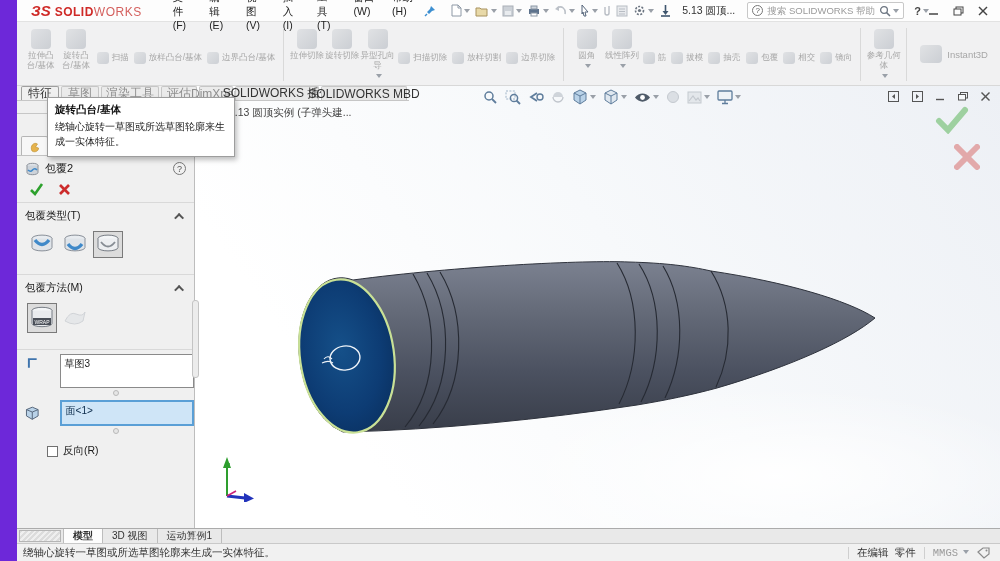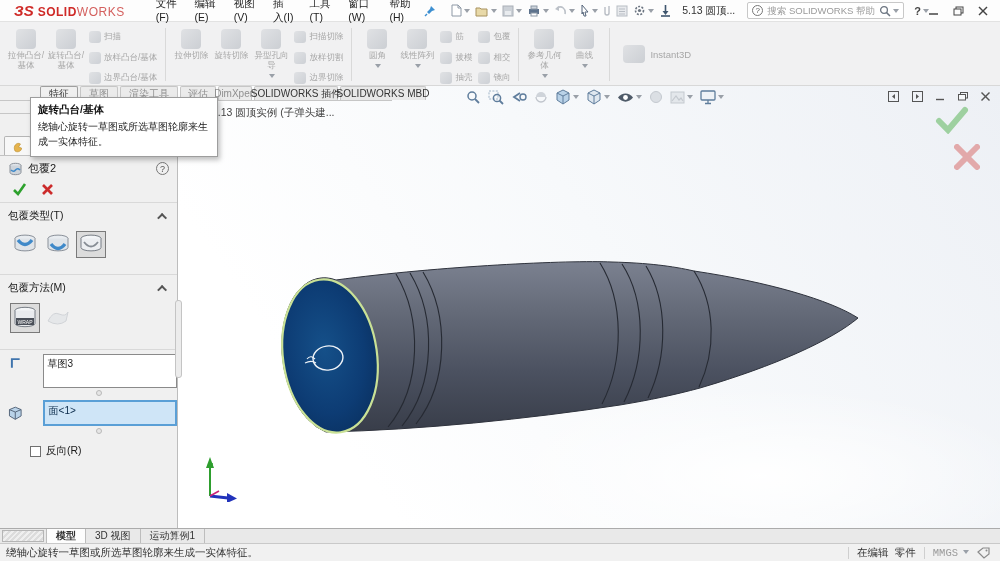--- a/index.html
+++ b/index.html
@@ -1,18 +1,18 @@
 <!DOCTYPE html>
 <html><head>
 <meta charset="utf-8">
 <style>
   * { margin:0; padding:0; box-sizing:border-box; }
   html,body { width:1000px; height:561px; overflow:hidden; }
   body { font-family:"Liberation Sans","DejaVu Sans",sans-serif; background:#f0f0f0; }
-  .app { position:relative; width:1000px; height:561px; background:#000000; overflow:hidden; }
+  .app { position:relative; width:1000px; height:561px; background:#6d28d9; overflow:hidden;padding-left:17px; }
 
   
   .titlebar { height:22px; background:#fdfdfd; border-bottom:1px solid #e2e2e2; display:flex; align-items:center; }
   .logo { display:flex; align-items:baseline; padding:0 10px 0 14px; color:#cf2a27; white-space:nowrap; }
   .logo-mark { font-style:italic; font-weight:bold; font-size:15px; margin-right:4px; }
   .logo-bold { font-weight:bold; font-size:12px; letter-spacing:.5px; }
   .logo-light { font-weight:normal; font-size:12px; color:#d4605e; letter-spacing:.5px; }
   .menus { display:flex; gap:2px; margin-left:14px; }
   .menu-item { font-size:10.5px; color:#222; padding:3px 7px; cursor:default; }
   .pin { margin-left:4px; }
@@ -24,37 +24,37 @@
   .qcircle { display:inline-flex; align-items:center; justify-content:center; width:11px; height:11px; border:1px solid #777; border-radius:50%; font-size:8px; color:#555; flex:0 0 auto; }
   .searchbox input { border:none; outline:none; width:108px; font-size:9.5px; margin:0 4px; color:#333; font-family:inherit; }
   .searchbox input::placeholder { color:#9a9a9a; }
   .helpbtn { display:flex; align-items:center; margin-left:10px; font-size:11px; color:#444; font-weight:bold; }
   .winctl { display:flex; align-items:center; gap:14px; margin-left:auto; padding-right:12px; }
 
   
   .ribbon { height:64px; background:#f1f1f2; border-bottom:1px solid #d8d8d8; display:flex; align-items:stretch; padding:3px 4px 1px 6px; }
   .rdiv { width:1px; background:#d9d9d9; margin:3px 5px; }
   .rbig { width:40px; display:flex; flex-direction:column; align-items:center; padding-top:4px; font-size:8.5px; line-height:1.15; color:#a7a7a7; text-align:center; }
-  .rcol { display:flex; flex-direction:column; justify-content:space-between; gap:5px; padding:6px 3px 0 3px; }
+  .rcol { display:flex; flex-direction:row; justify-content:flex-end; gap:5px; padding:6px 3px 0 3px; }
   .rsmall { display:flex; align-items:center; gap:3px; font-size:8.5px; color:#a7a7a7; white-space:nowrap; }
   .rwide { display:flex; align-items:center; gap:5px; font-size:9.5px; color:#a7a7a7; padding:0 8px; }
   .iph { width:20px; height:20px; border-radius:4px; background:linear-gradient(135deg,#dcdee1,#c2c6cc); opacity:.8; margin-bottom:2px; }
   .iphs { width:12px; height:12px; border-radius:3px; background:linear-gradient(135deg,#dcdee1,#c4c8ce); opacity:.8; flex:0 0 auto; }
 
   
   .workspace { position:relative; height:475px; background:#f0f0f0; }
   .viewport { position:absolute; left:178px; right:0; top:0; bottom:33px; overflow:hidden;
               background:linear-gradient(235deg,#edf0f5 0%,#f7f9fb 45%,#ffffff 80%); }
   .glow { position:absolute; left:300px; top:300px; width:560px; height:180px;
           background:radial-gradient(ellipse at 50% 50%, rgba(255,255,255,.95) 0%, rgba(255,255,255,0) 70%); }
 
   
   .cmtab { position:absolute; top:0; height:14px; display:flex; align-items:center; justify-content:center;
-           font-size:10px; color:#333; background:#f0f0f0; border:1px solid #c6c6c6; border-bottom:none;
-           border-radius:2px 2px 0 0; padding:0 8px; white-space:nowrap;margin-left:36px; }
+           font-size:12px; color:#333; background:#f0f0f0; border:1px solid #c6c6c6; border-bottom:none;
+           border-radius:2px 2px 0 0; padding:0 8px; white-space:nowrap; }
   .cmtab.dim { color:#8f8f8f; background:#ebebeb;justify-content:center; }
   .tabline { position:absolute; left:0; top:14px; width:392px; height:1px; background:#c6c6c6; }
 
   .ghost-title { position:absolute; left:212px; top:20px; font-size:10.5px; color:#444; z-index:5; white-space:nowrap; }
 
   .tooltip { position:absolute; left:30px; top:11px; width:188px; z-index:60; background:#ffffff;
              border:1px solid #9d9d9d; box-shadow:2px 3px 5px rgba(0,0,0,.25); padding:5px 7px 7px 7px; }
   .tooltip .tt-title { font-size:10.5px; font-weight:bold; color:#111; margin-bottom:3px; }
   .tooltip .tt-body { font-size:10px; color:#222; line-height:1.45; }
 
@@ -333,25 +333,20 @@
         </div>
       <div class="rsmall">
           <span class="iphs"></span>
           <span>镜向</span>
         </div>
     </div>
     <div class="rdiv"></div>
     <div class="rbig">
       <span class="iph"></span>
       <span>参考几何体</span>
-      <span class="caret"></span>
-    </div>
-    <div class="rbig">
-      <span class="iph"></span>
-      <span>曲线</span>
       <span class="caret"></span>
     </div>
     <div class="rdiv"></div>
     <div class="rwide">
       <span class="iph" style="width:22px;height:18px;"></span>
       <span>Instant3D</span>
     </div>
   </div>
 
   <div class="workspace">

